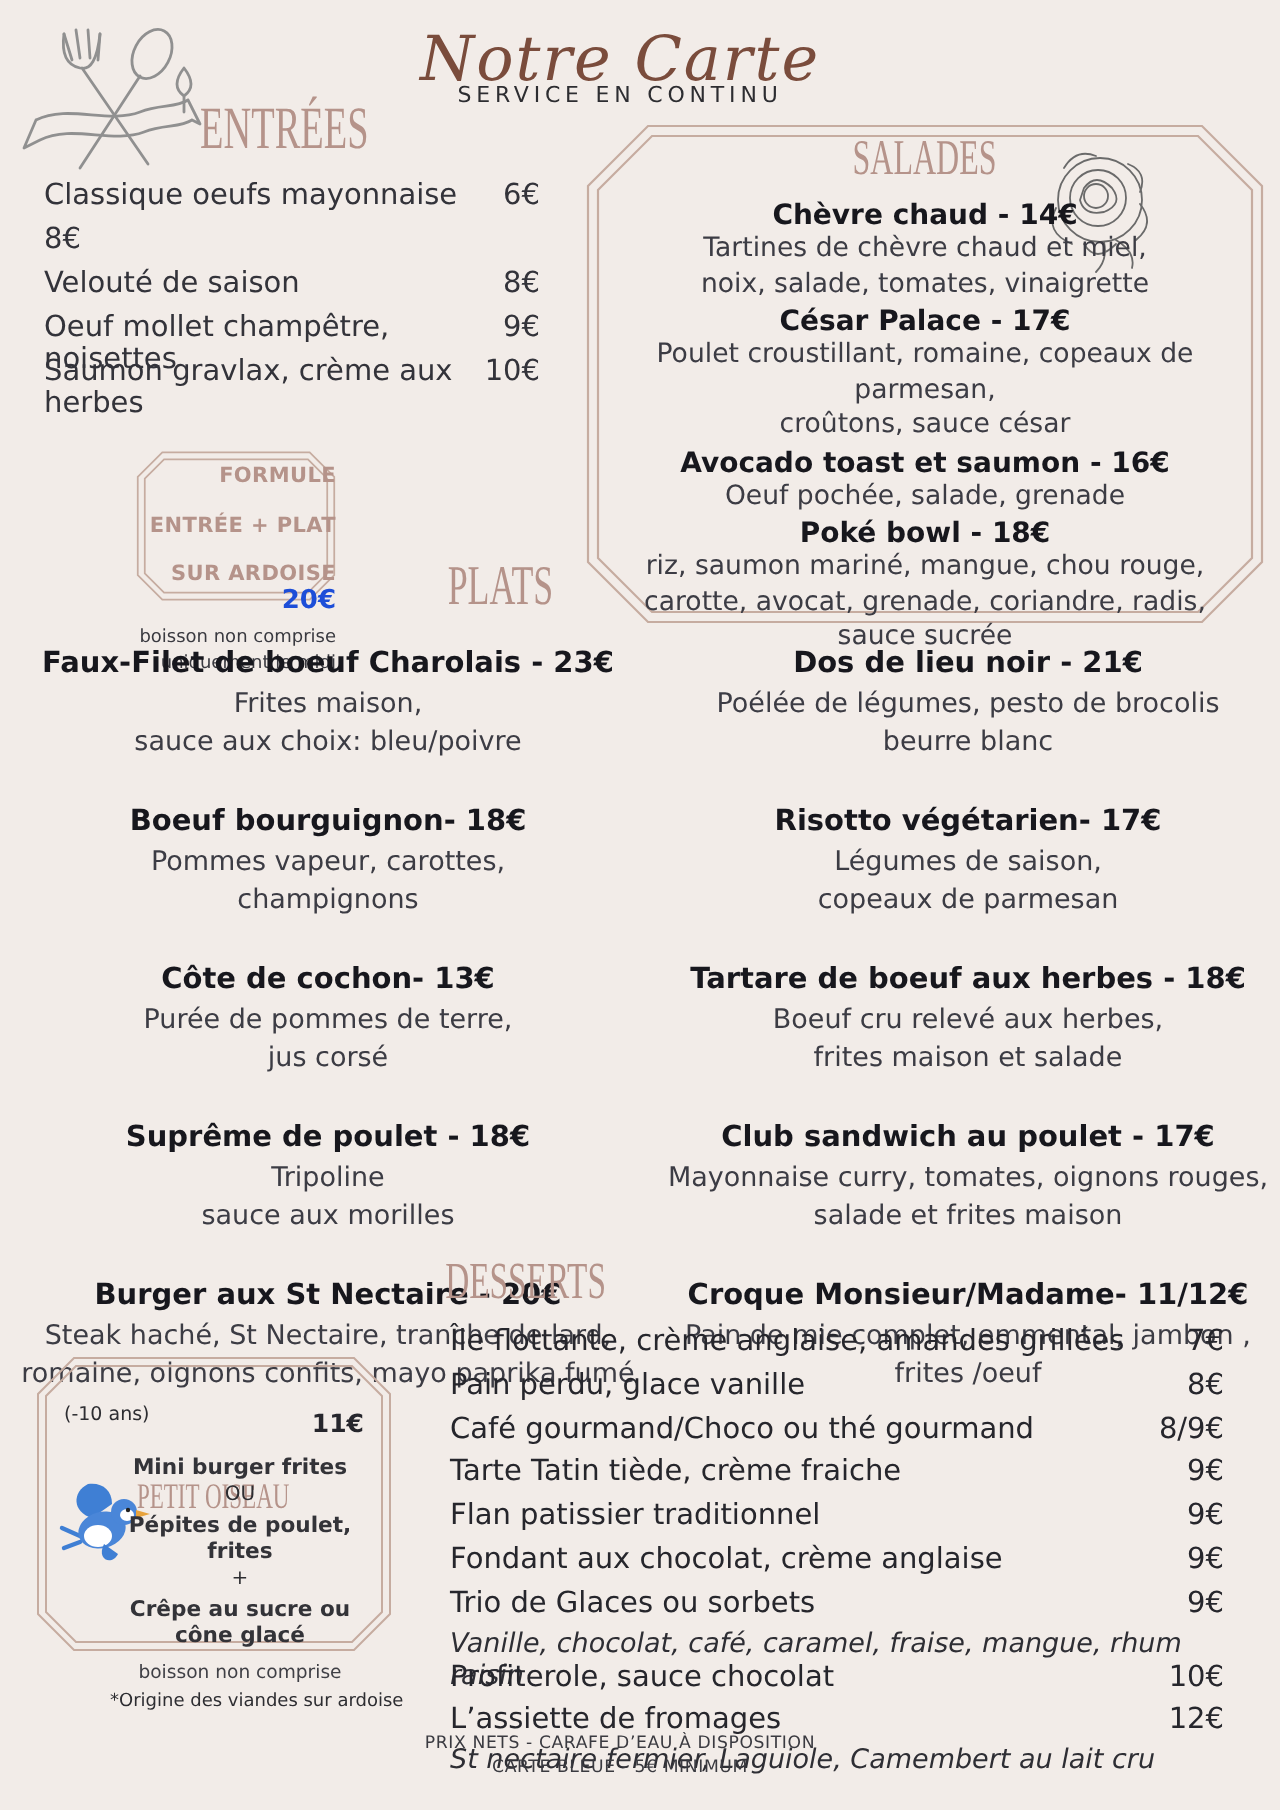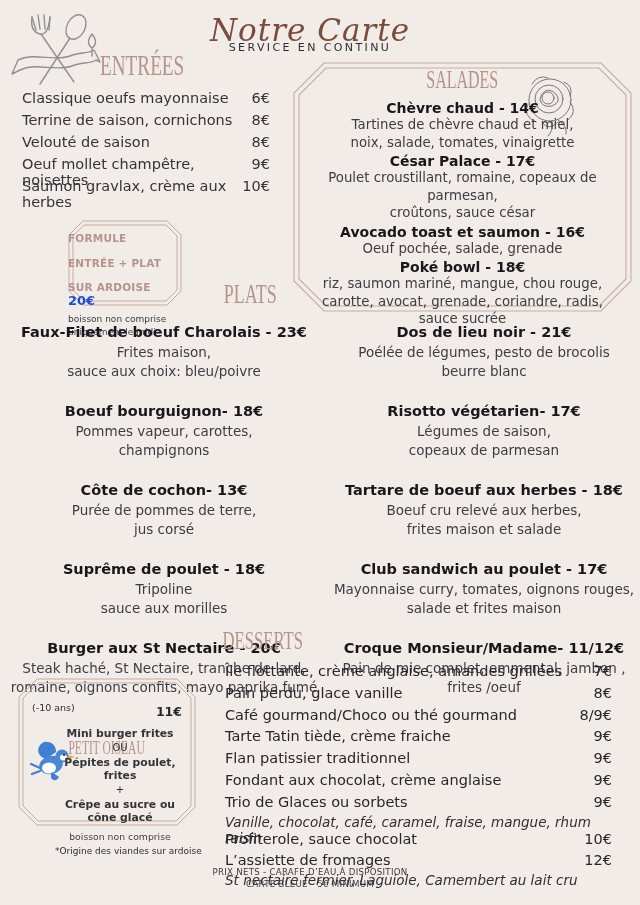--- a/index.html
+++ b/index.html
@@ -17,21 +17,21 @@
   
   .title-wrap { position:absolute; left:0; top:12px; width:620px; text-align:center; }
   .script-title { font-family:"DejaVu Serif","Liberation Serif",serif; font-style:italic; font-size:31px; color:#7a4c3c; letter-spacing:1px; }
   .subtitle { position:absolute; left:0; top:41px; width:620px; text-align:center; font-size:11px; letter-spacing:2.4px; color:#2d2d31; }
   .cutlery { position:absolute; left:10px; top:10px; }
   .entrees-heading { position:absolute; left:100px; top:48px; font-size:30px; transform-origin:left center; }
   
   .entrees-list { position:absolute; left:22px; top:90px; width:248px; }
   .erow { display:flex; justify-content:space-between; align-items:baseline; height:21.9px; font-size:14.5px; }
   
-  .formule { position:absolute; left:68px; top:220px; width:114px; height:86px; text-align:left; }
+  .formule { position:absolute; left:68px; top:220px; width:100px; height:86px; text-align:right; }
   .frame-svg { position:absolute; left:0; top:0; width:100%; height:100%; }
   .formule-caps { position:relative; margin-top:12px; font-size:10.5px; font-weight:bold; color:#b5938a; line-height:12.5px; letter-spacing:0.2px; }
   .formule-price { position:relative; font-size:13px; font-weight:bold; color:#1d4ed8; line-height:14px; }
   .formule-note { position:relative; font-size:9px; color:#3a3a40; line-height:13px; margin-top:5px; }
   
   .salades { position:absolute; left:293px; top:62px; width:339px; height:250px; }
   .salades-heading-wrap { position:absolute; left:0; top:4px; width:100%; text-align:center; }
   .salades-heading { font-size:25px; }
   .flower { position:absolute; right:42px; top:2px; }
   .salades-items { position:absolute; left:10px; right:10px; top:36px; text-align:center; }
@@ -90,21 +90,20 @@
     <span class="script-title">Notre Carte</span>
   </div>
   <div class="subtitle">SERVICE EN CONTINU</div>
 
   <div class="entrees-list">
     <div class="erow">
         <span>Classique oeufs mayonnaise</span>
         <span>6€</span>
       </div>
     <div class="erow">
-        <span>Terrine de saison, cornichons</span>
         <span>8€</span>
       </div>
     <div class="erow">
         <span>Velouté de saison</span>
         <span>8€</span>
       </div>
     <div class="erow">
         <span>Oeuf mollet champêtre, noisettes</span>
         <span>9€</span>
       </div>

